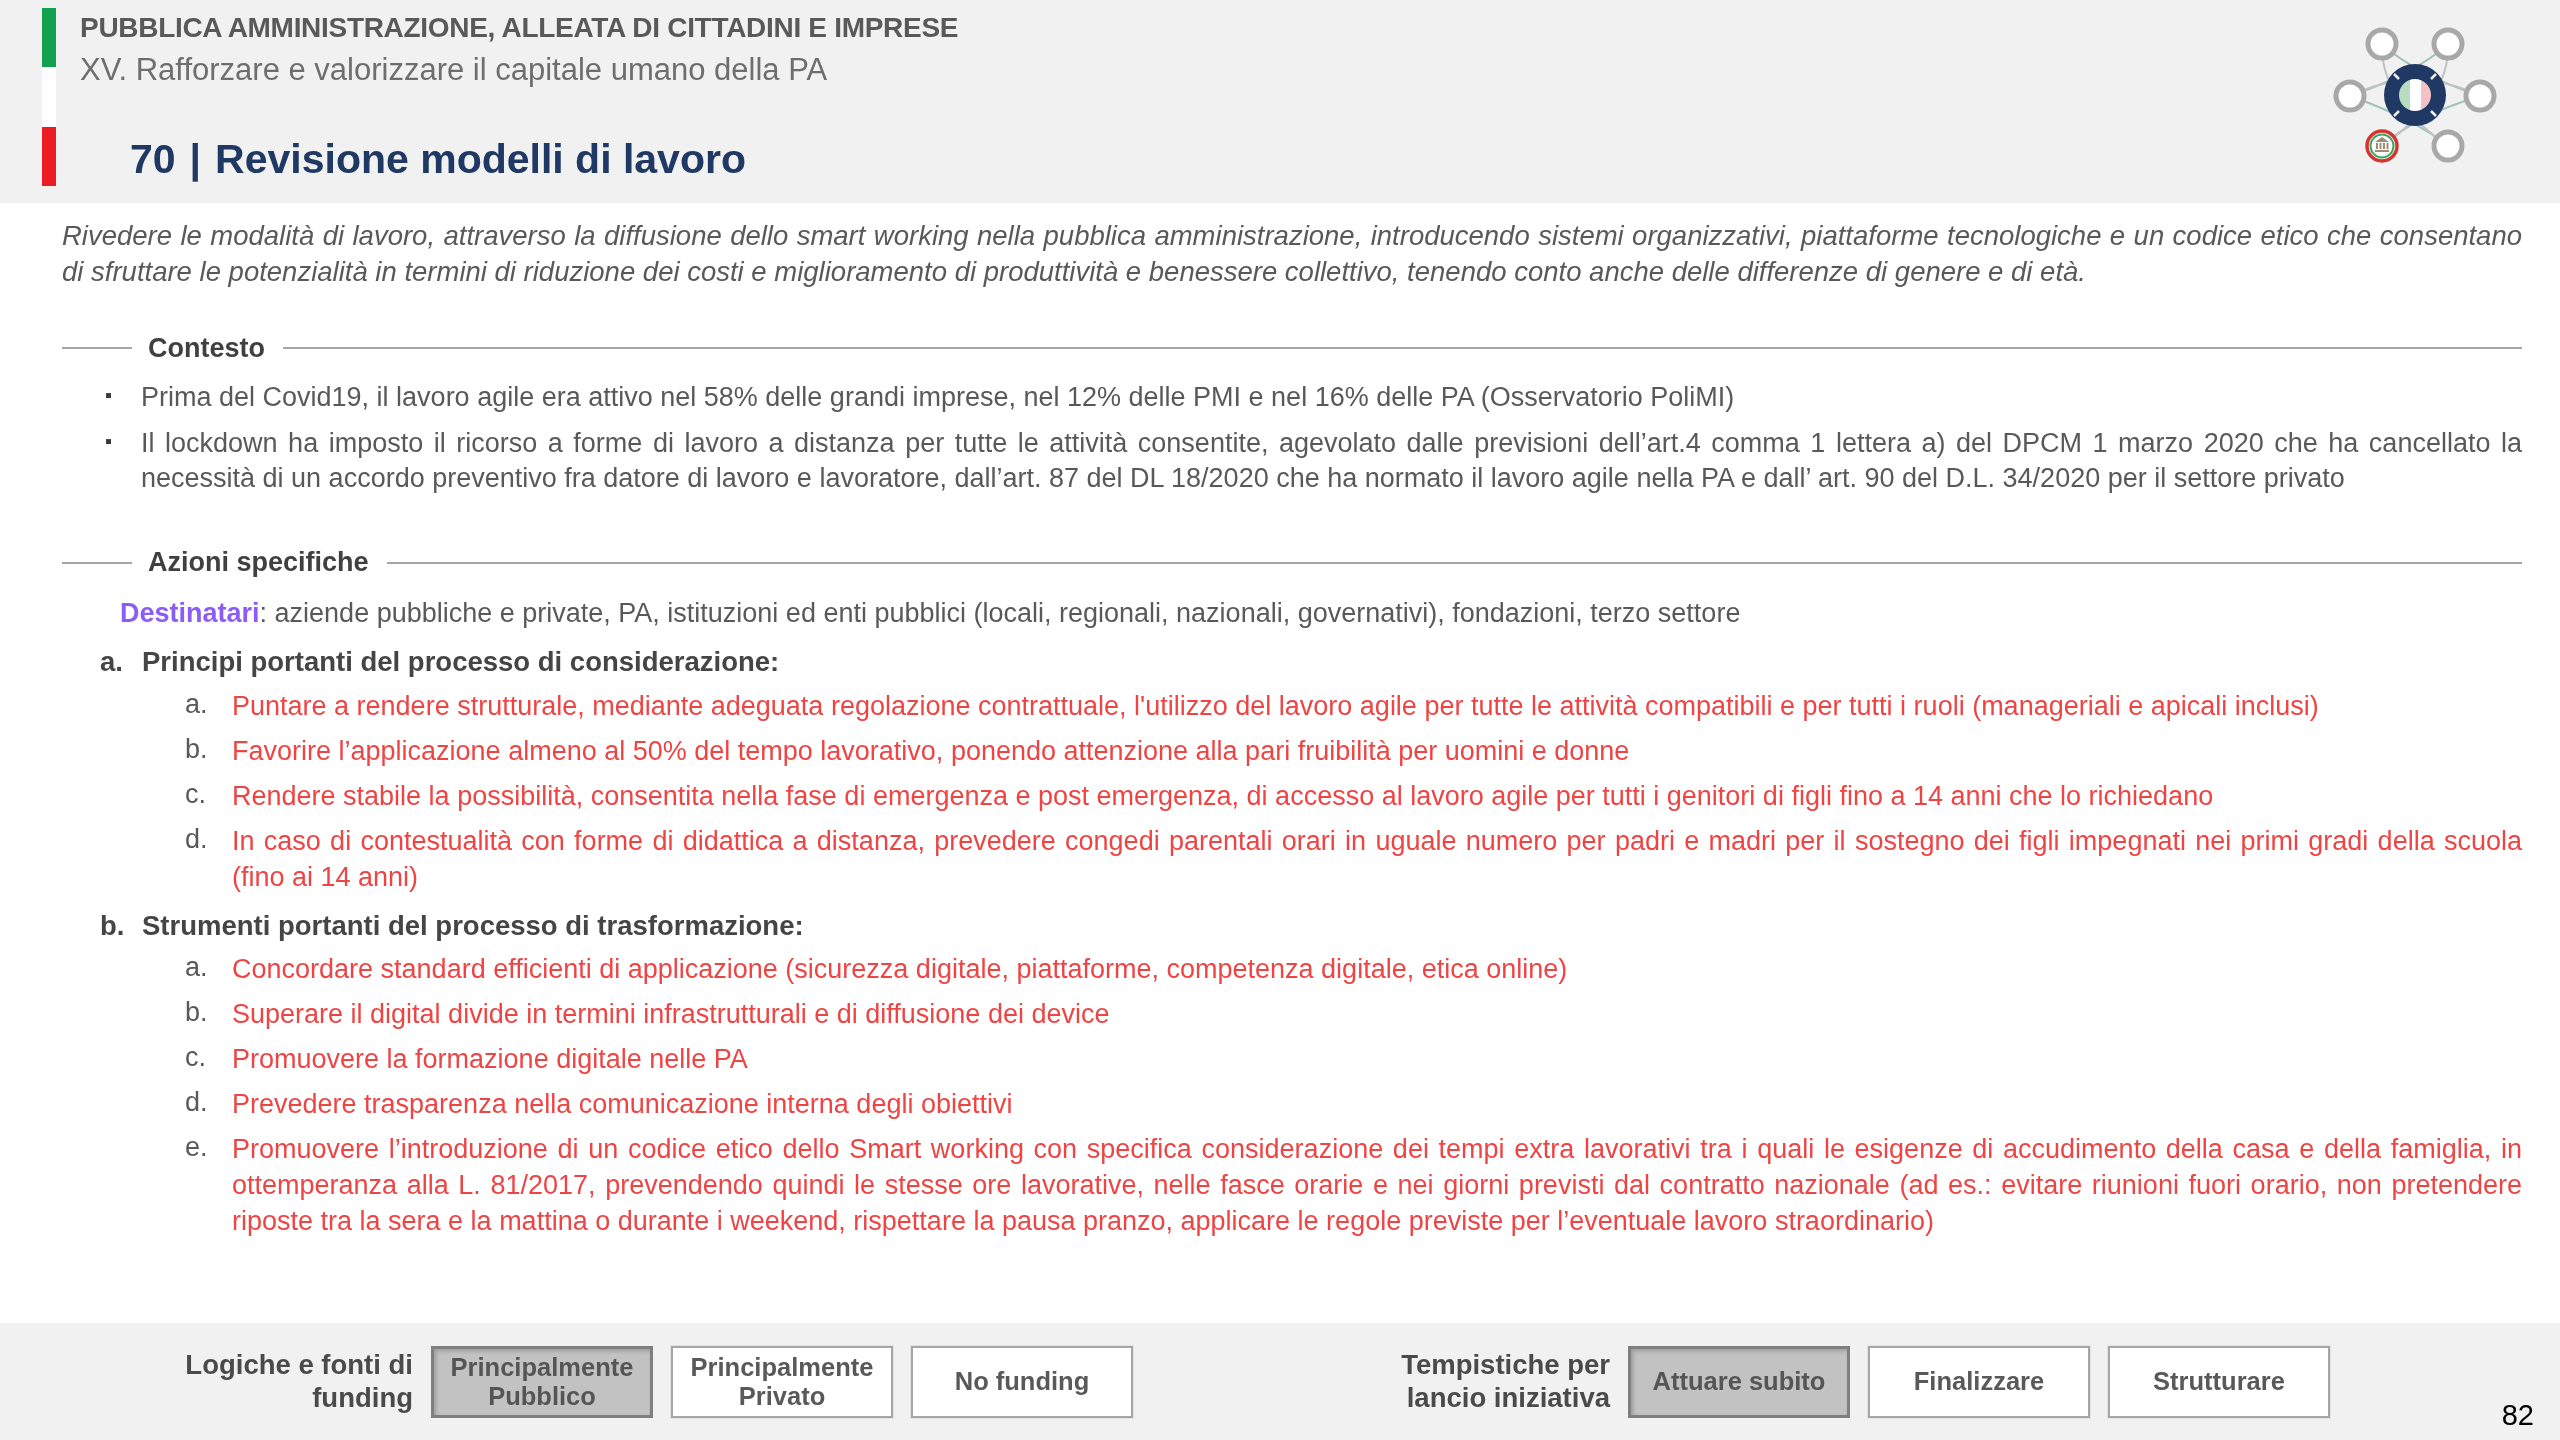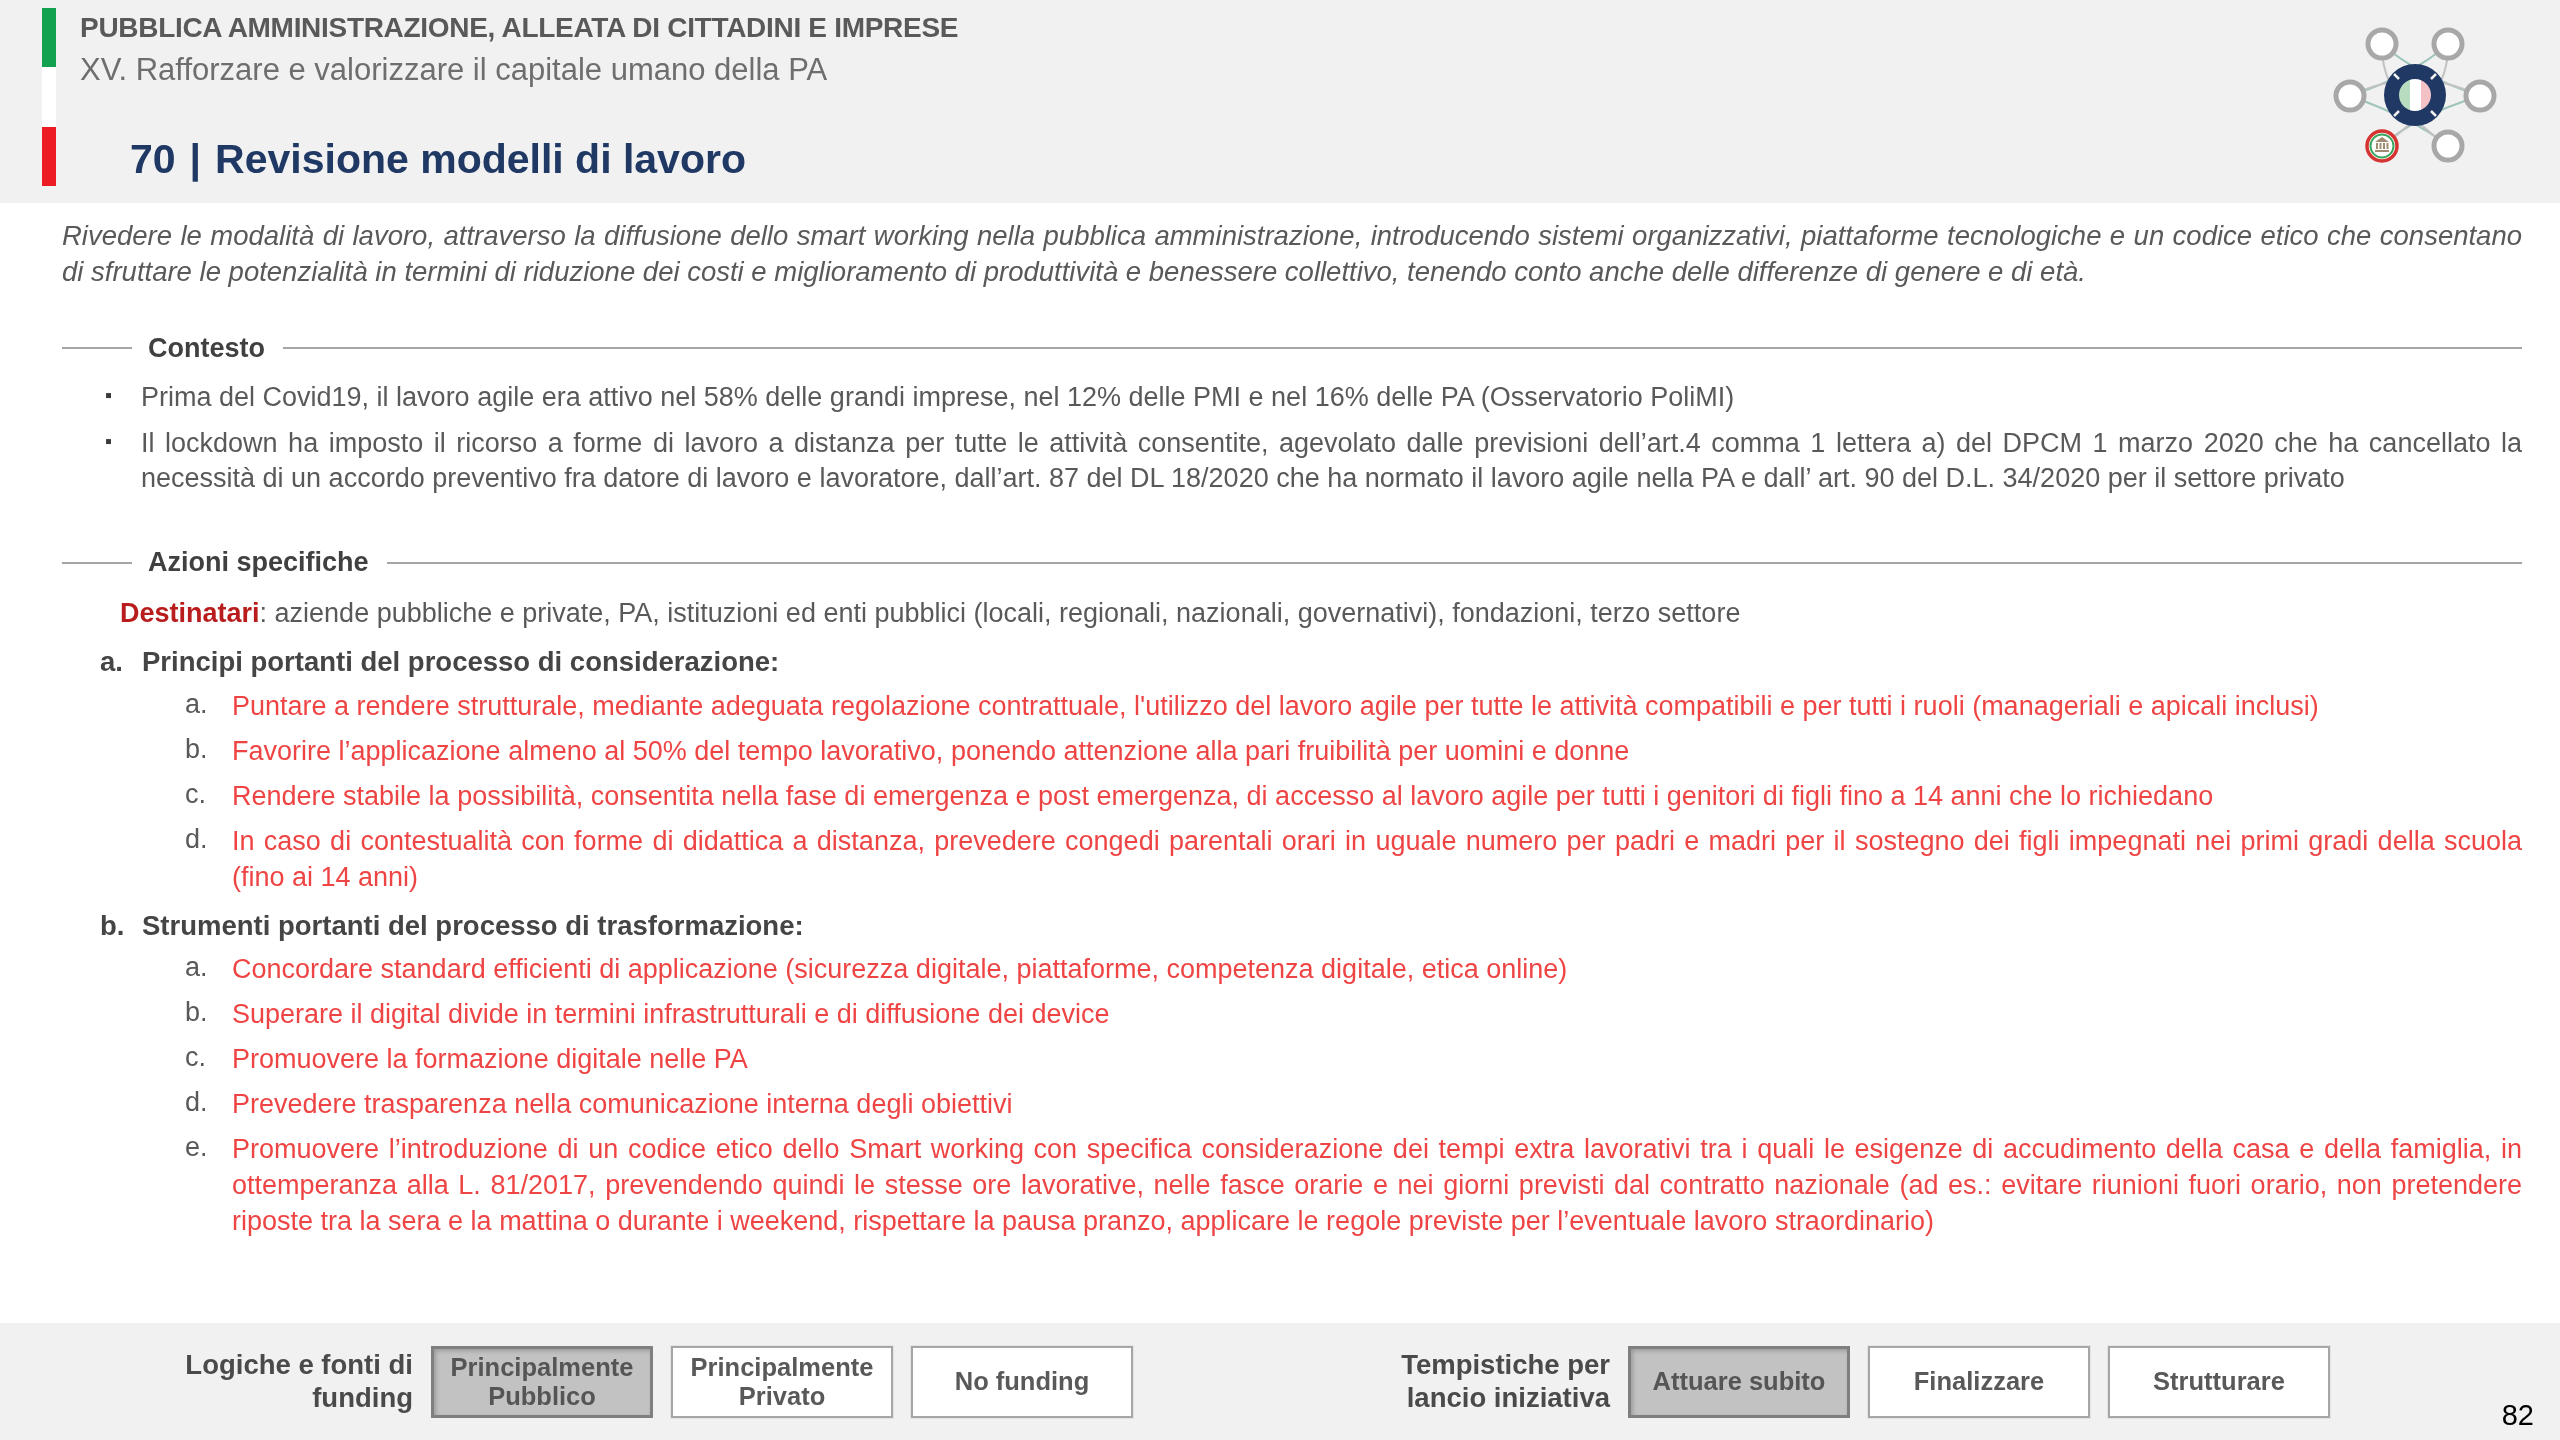--- a/index.html
+++ b/index.html
@@ -30,21 +30,21 @@
   .section-row .rule { flex:1; height:2px; background:#a6a6a6; margin-left:18px; }
   .row-contesto { margin-top:42px; }
   .row-azioni   { margin-top:50px; }
 
   .bullet-list { margin-top:16px; }
   .bullet { display:flex; margin-bottom:10px; }
   .bullet .bmark { flex:none; width:36px; margin-left:43px; font-size:20px; color:#3a3a3a; padding-top:4px; }
   .bullet .btext { flex:1; font-size:27px; line-height:1.33; color:#595959; text-align:justify; }
 
   .destinatari { margin-top:18px; margin-left:58px; font-size:27px; line-height:1.33; color:#595959; }
-  .destinatari b { color:#b91c1c;margin-top:36px; }
+  .destinatari b { color:#8b5cf6;margin-top:36px; }
 
   .block-title { display:flex; margin-top:12px; margin-left:38px; font-size:27.5px; font-weight:bold; color:#454545; line-height:1.3; }
   .block-title .tmark { flex:none; width:42px; }
 
   .sub-list { margin-left:123px; margin-top:4px; }
   .sub-item { display:flex; margin-top:9px; }
   .sub-item .smark { flex:none; width:47px; font-size:27px; color:#595959; }
   .sub-item .stext { flex:1; font-size:27px; line-height:1.33; color:#ef4444; text-align:justify; }
 
   

